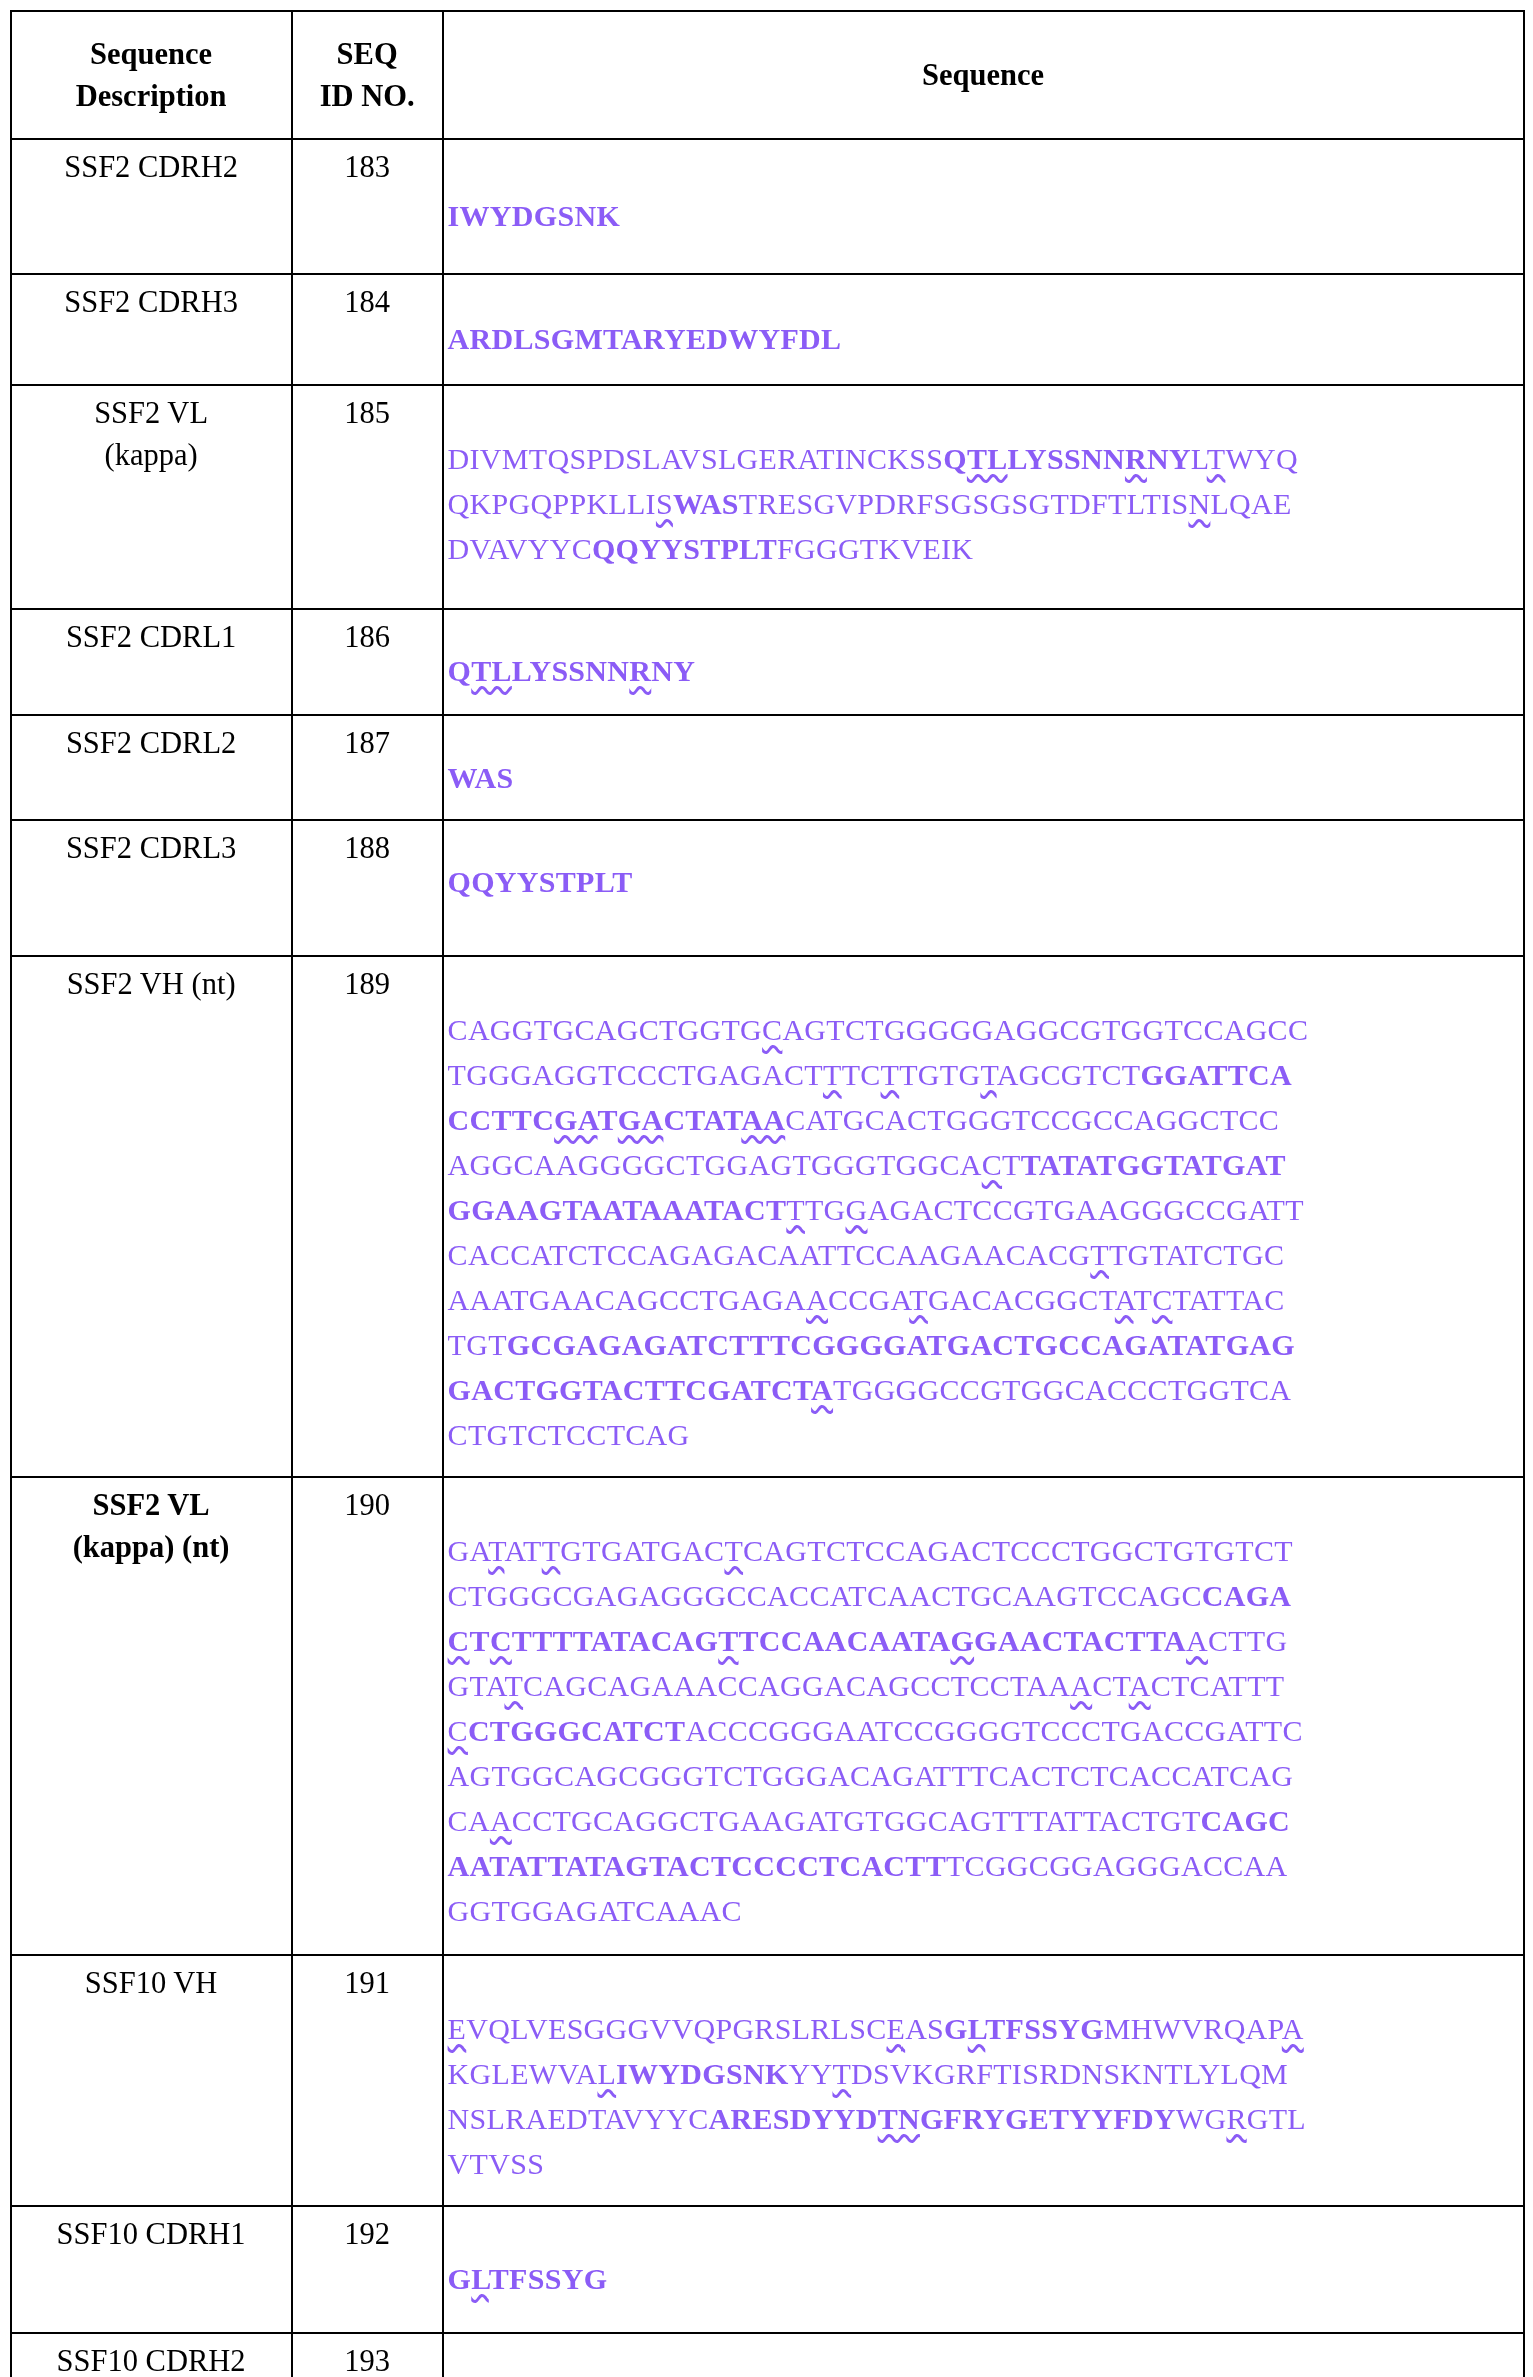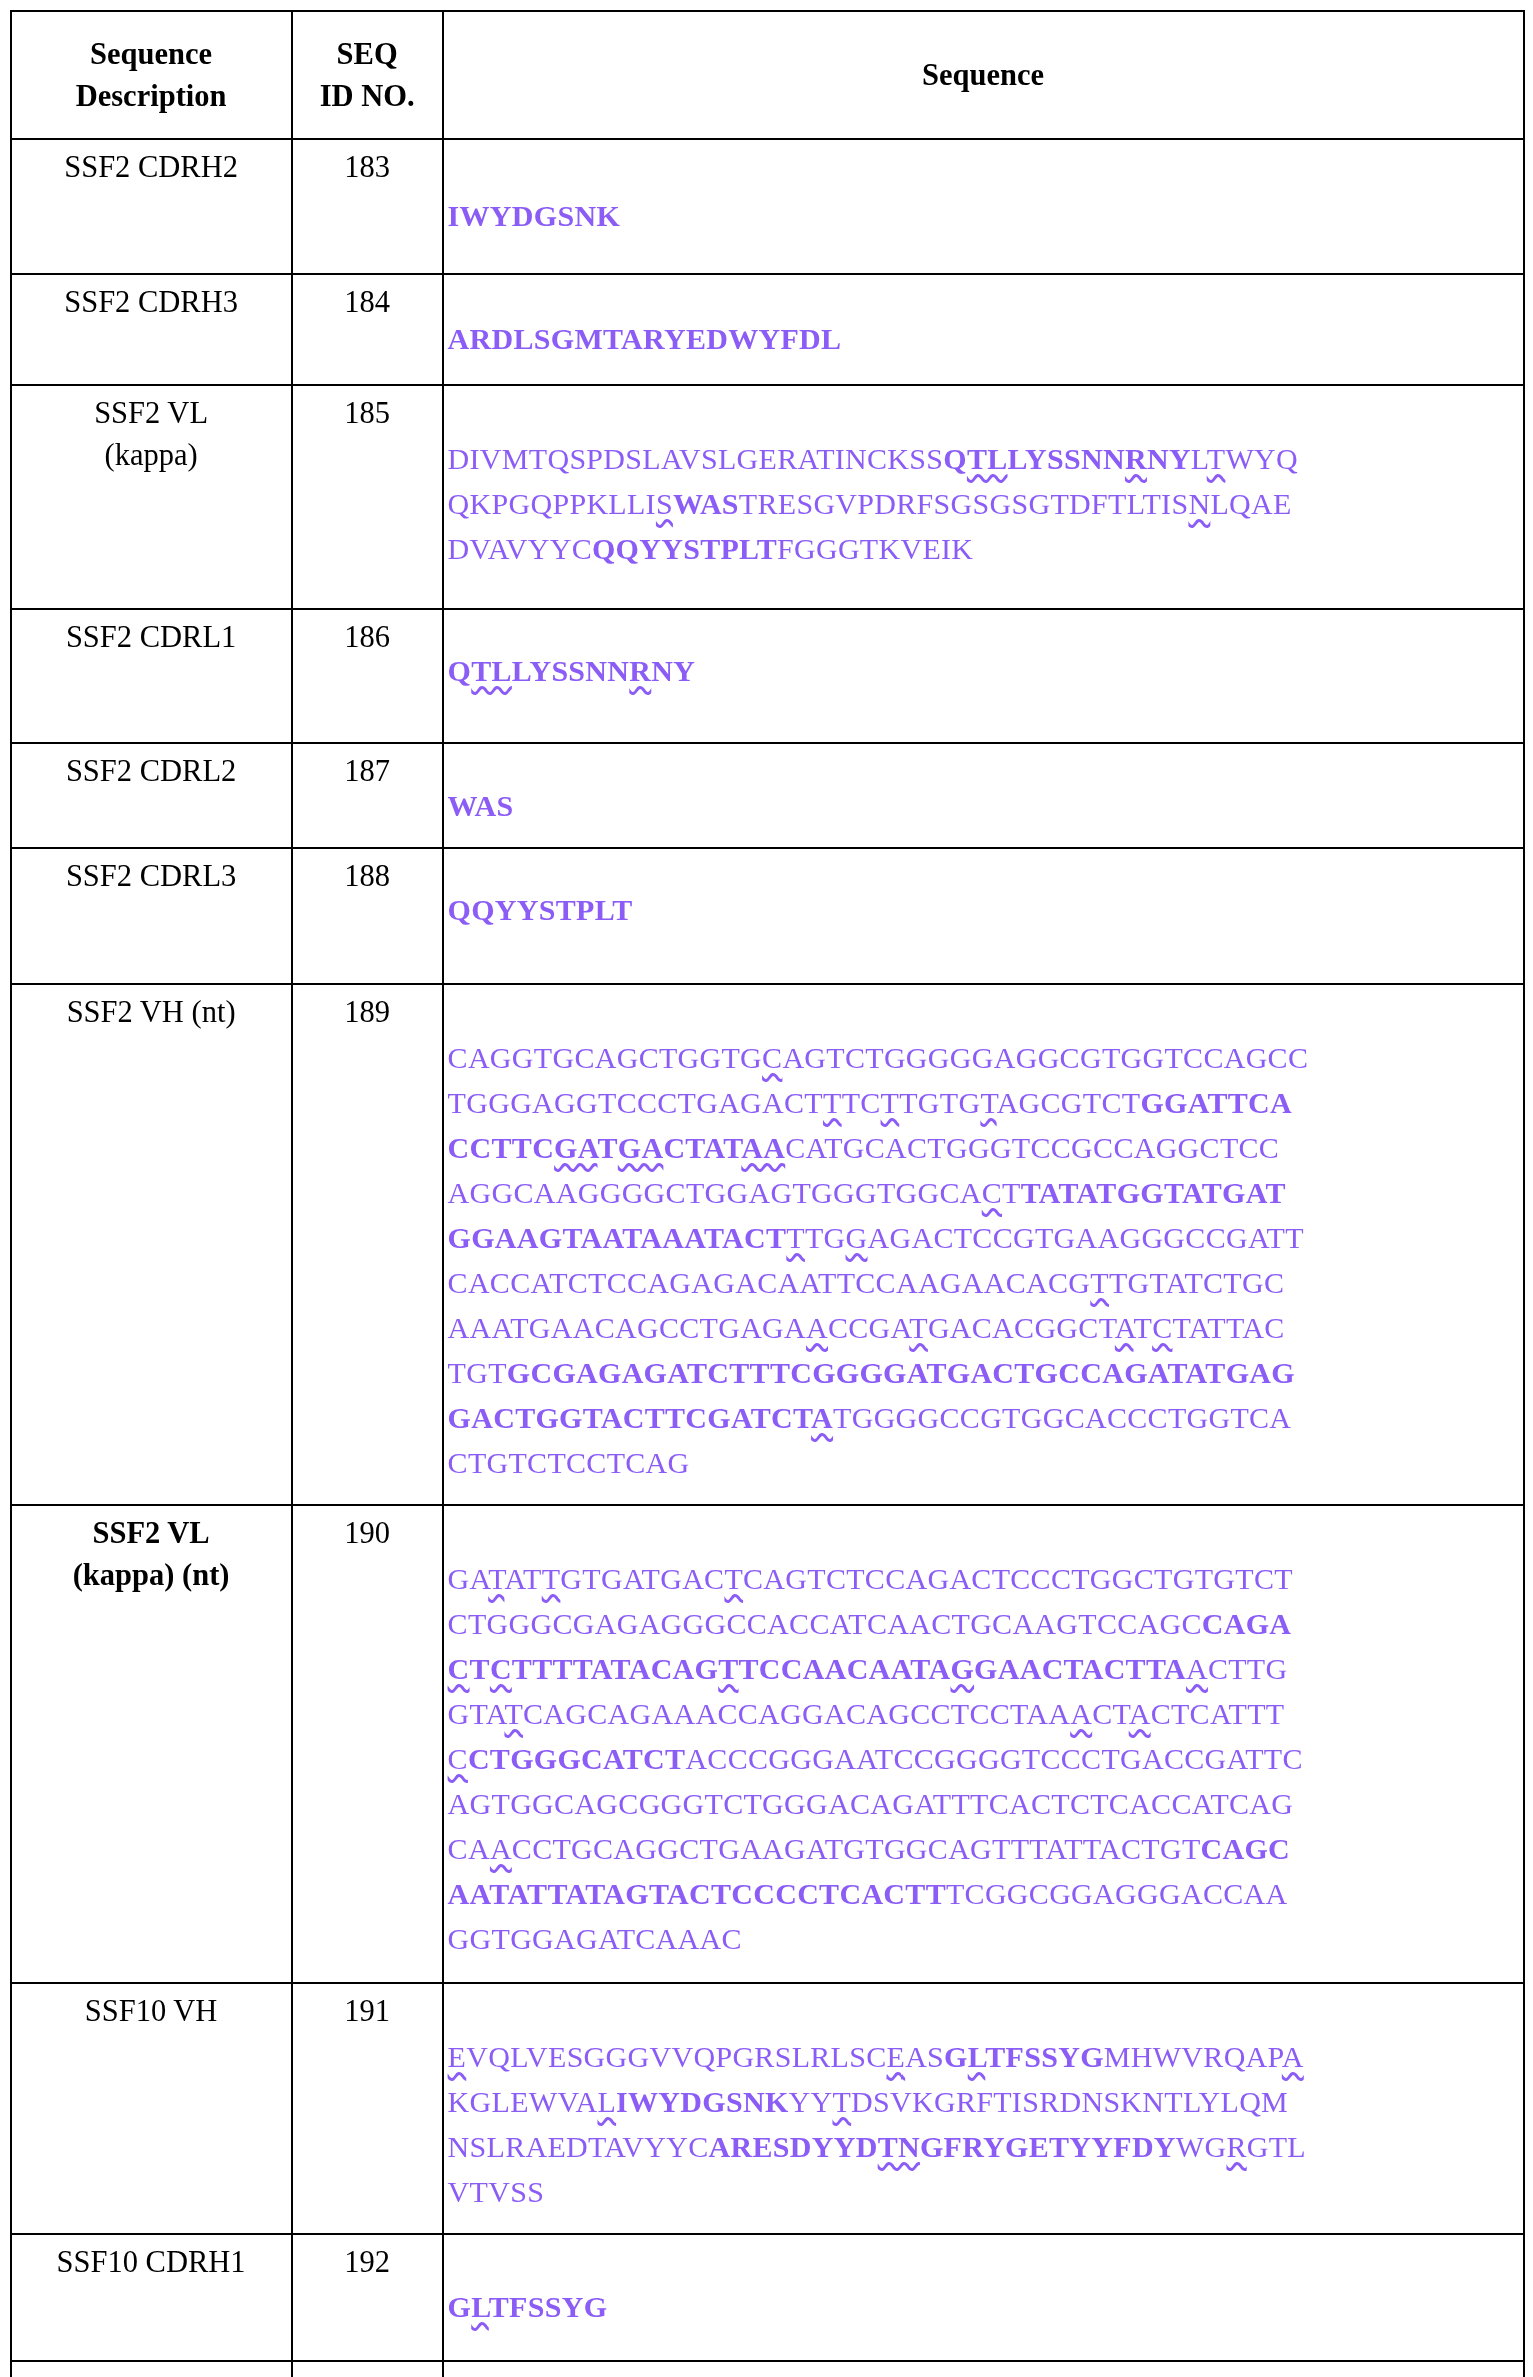--- a/index.html
+++ b/index.html
@@ -49,21 +49,21 @@
   </tr>
       <tr style="height: 224px;">
     <td class="desc" style="padding: 6.4px 48px 0px;">SSF2 VL (kappa)</td>
     <td class="sid">185</td>
     <td class="seq">
           <span class="line">DIVMTQSPDSLAVSLGERATINCKSS<b>Q</b><b><u>TL</u></b><b>LYSSNN</b><b><u>R</u></b><b>NY</b>L<u>T</u>WYQ</span>
           <span class="line">QKPGQPPKLLI<u>S</u><b>WAS</b>TRESGVPDRFSGSGSGTDFTLTIS<u>N</u>LQAE</span>
           <span class="line">DVAVYYC<b>QQYYSTPLT</b>FGGGTKVEIK</span>
         </td>
   </tr>
-      <tr style="height: 134px;">
+      <tr style="height: 106px;">
     <td class="desc">SSF2 CDRL1</td>
     <td class="sid">186</td>
     <td class="seq" style="padding-top: 38px;">
           <span class="line"><b>Q</b><b><u>TL</u></b><b>LYSSNN</b><b><u>R</u></b><b>NY</b></span>
         </td>
   </tr>
       <tr style="height: 77px;">
     <td class="desc">SSF2 CDRL2</td>
     <td class="sid">187</td>
     <td class="seq" style="padding-top: 39px;">

